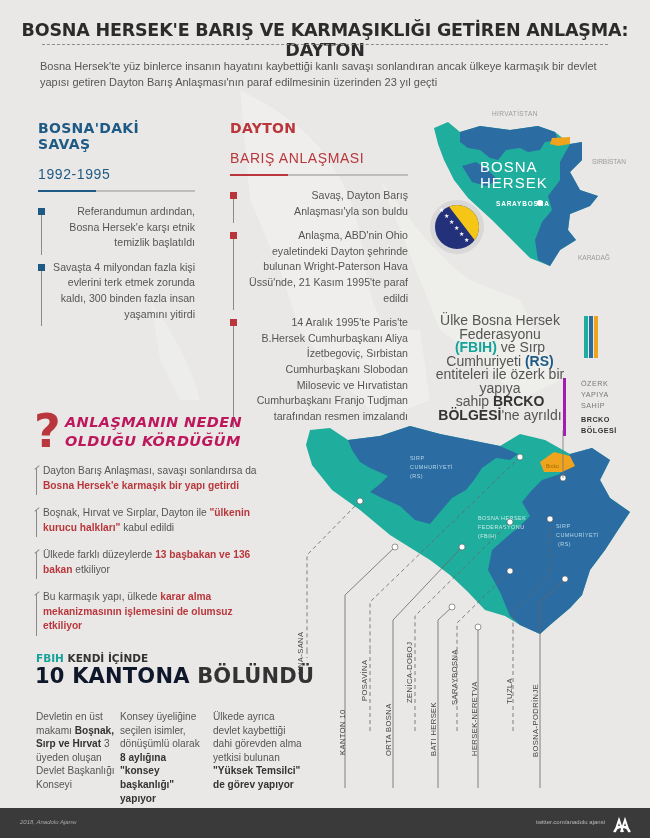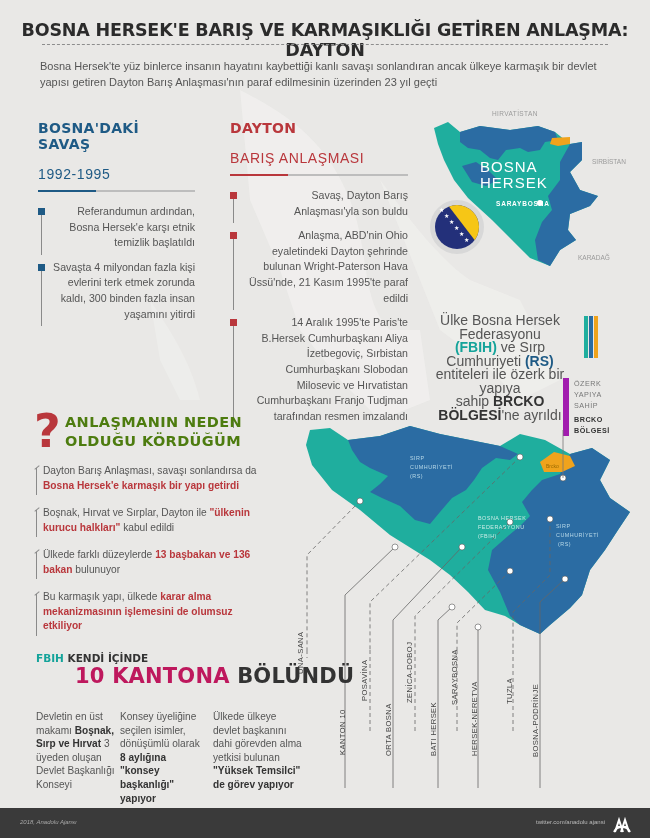--- a/index.html
+++ b/index.html
@@ -50,34 +50,35 @@
   .note {
     left: 420px; top: 314px; width: 160px; text-align: center;
     font-size: 14px; line-height: 13.5px; color: #555;
   }
   .note b.teal { color: #14a39a; }
   .note b.navy { color: #1e5a85; }
   .note b.dark { color: #333; }
   .bars { left: 584px; top: 316px; height: 42px; display: flex; gap: 1px; }
   .bars span { width: 4px; height: 100%; display: block; }
   .ozerk {
-    left: 563px; top: 378px; padding-left: 5px; border-left: 6px solid #a21caf;
+    left: 563px; top: 378px; padding-left: 15px; border-left: 3px solid #a21caf;
     font-size: 7.2px; color: #777; line-height: 11px; letter-spacing: 0.5px;
     height: 58px;
   }
   .ozerk .b { color: #333; font-weight: bold; margin-top: 3px; }
   
   .qmark {
     left: 34px; top: 408px; font-family: "DejaVu Sans", sans-serif;
     font-weight: bold; font-size: 46px; color: #b9373c; line-height: 46px;
   }
   .q-title {
     left: 65px; top: 413px; font-family: "DejaVu Sans", sans-serif;
-    font-weight: bold; font-size: 14.5px; line-height: 19px; color: #4d7c0f;
+    font-weight: bold; font-size: 14.5px; line-height: 19px; color: #be185d;
     letter-spacing: 0.4px;
+    font-style: italic;
   }
   .q-list { left: 36px; top: 464px; width: 232px; }
   .q-item {
     position: relative; padding-left: 7px; font-size: 10.2px; line-height: 14.5px;
     color: #555; margin-bottom: 13px;
   }
   .q-item .ln {
     position: absolute; left: 0; top: 4px; bottom: -2px; width: 1px; background: #8a8a8a;
   }
   .q-item .tick {
@@ -88,21 +89,21 @@
   
   .k-sub {
     left: 36px; top: 652px; font-family: "DejaVu Sans", sans-serif;
     font-weight: bold; font-size: 10.5px; color: #333;
   }
   .k-sub .t { color: #14a39a; }
   .k-title {
     left: 35px; top: 664px; font-family: "DejaVu Sans", sans-serif;
     font-weight: bold; font-size: 21px; color: #333; letter-spacing: 0.2px;
   }
-  .k-title .t { color: #be185d; margin-left: 40px; }
+  .k-title .t { color: #0f172a; }
   .k-col {
     top: 695px; font-size: 10.1px; line-height: 13.6px; color: #555; width: 84px; margin-top: 15px;
   }
   .k-col b { color: #333; }
   
   .vlabel {
     position: absolute; transform-origin: left top; transform: rotate(-90deg);
     font-size: 7.6px; color: #444; letter-spacing: 0.4px; white-space: nowrap;
   }
   .footer {
@@ -317,38 +318,38 @@
   <div class="q-item">
     <span class="ln"></span><span class="tick"></span>
     <span>Dayton Barış Anlaşması, savaşı sonlandırsa da </span><b>Bosna Hersek'e karmaşık bir yapı getirdi</b><span></span>
   </div>
   <div class="q-item">
     <span class="ln"></span><span class="tick"></span>
     <span>Boşnak, Hırvat ve Sırplar, Dayton ile </span><b>"ülkenin kurucu halkları"</b><span> kabul edildi</span>
   </div>
   <div class="q-item">
     <span class="ln"></span><span class="tick"></span>
-    <span>Ülkede farklı düzeylerde </span><b>13 başbakan ve 136 bakan</b><span> bulunuyor</span>
+    <span>Ülkede farklı düzeylerde </span><b>13 başbakan ve 136 bakan</b><span> etkiliyor</span>
   </div>
   <div class="q-item">
     <span class="ln"></span><span class="tick"></span>
     <span>Bu karmaşık yapı, ülkede </span><b>karar alma mekanizmasının işlemesini de olumsuz etkiliyor</b><span></span>
   </div>
 </div>
 
 <div class="abs k-sub"><span class="t">FBIH</span><span> KENDİ İÇİNDE</span></div>
 <div class="abs k-title"><span class="t">10 KANTONA</span><span> BÖLÜNDÜ</span></div>
 <div class="abs k-col" style="left:36px;">
   <span>Devletin en üst makamı </span><b>Boşnak, Sırp ve Hırvat</b><span> 3 üyeden oluşan Devlet Başkanlığı Konseyi</span>
 </div>
 <div class="abs k-col" style="left:120px;width:86px;">
   <span>Konsey üyeliğine seçilen isimler, dönüşümlü olarak </span><b>8 aylığına "konsey başkanlığı" yapıyor</b><span></span>
 </div>
 <div class="abs k-col" style="left:213px;width:90px;">
-  <span>Ülkede ülkeye devlet başkanını dahi görevden alma yetkisi bulunan </span><b>"Yüksek Temsilci" de görev yapıyor</b><span></span>
+  <span>Ülkede ayrıca devlet kaybettiği dahi görevden alma yetkisi bulunan </span><b>"Yüksek Temsilci" de görev yapıyor</b><span></span>
 </div>
 
 <div class="abs footer">
   <span class="credit">2018, Anadolu Ajansı</span>
   <span class="twitter">twitter.com/anadolu ajansi</span>
   <svg class="logo" viewBox="0 0 22 22">
     <path d="M3 20 A9 9 0 0 1 19 20" fill="none" stroke="#fff" stroke-width="2"></path>
     <path d="M4 20 L8 8 L12 20 M6 15 L10 15" fill="none" stroke="#fff" stroke-width="2"></path>
     <path d="M10 20 L14 8 L18 20 M12 15 L16 15" fill="none" stroke="#fff" stroke-width="2"></path>
   </svg>

